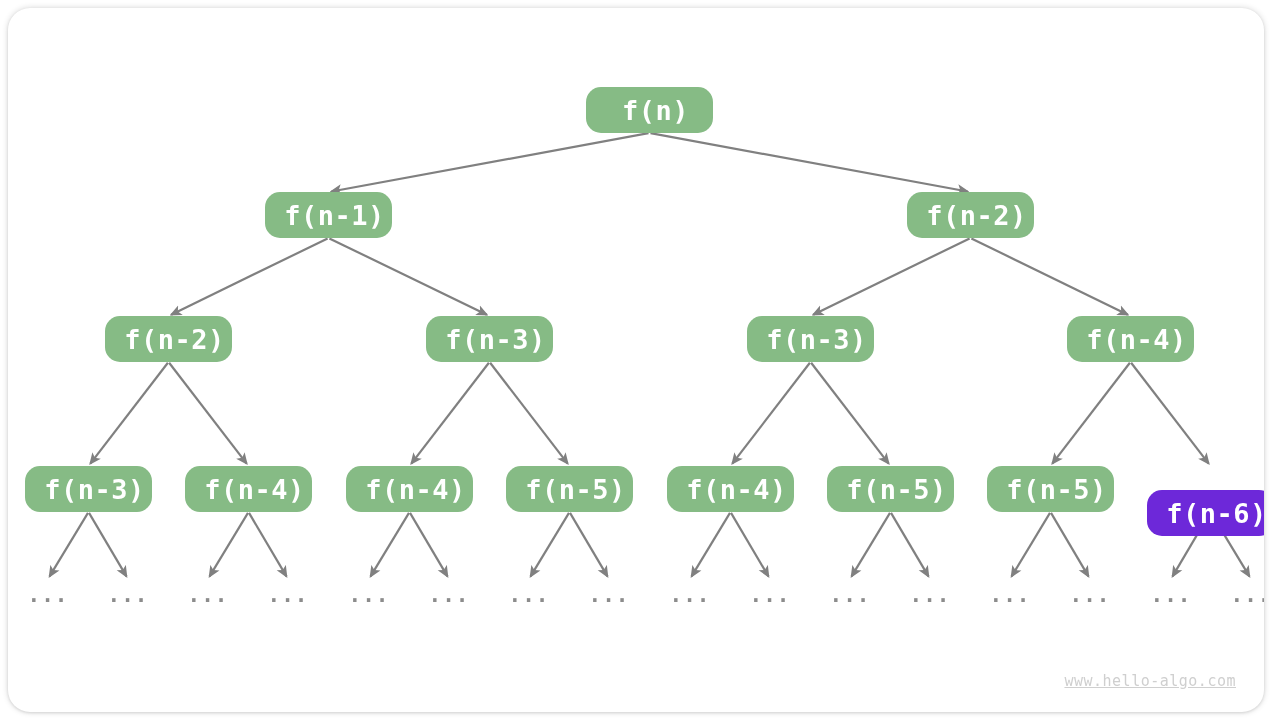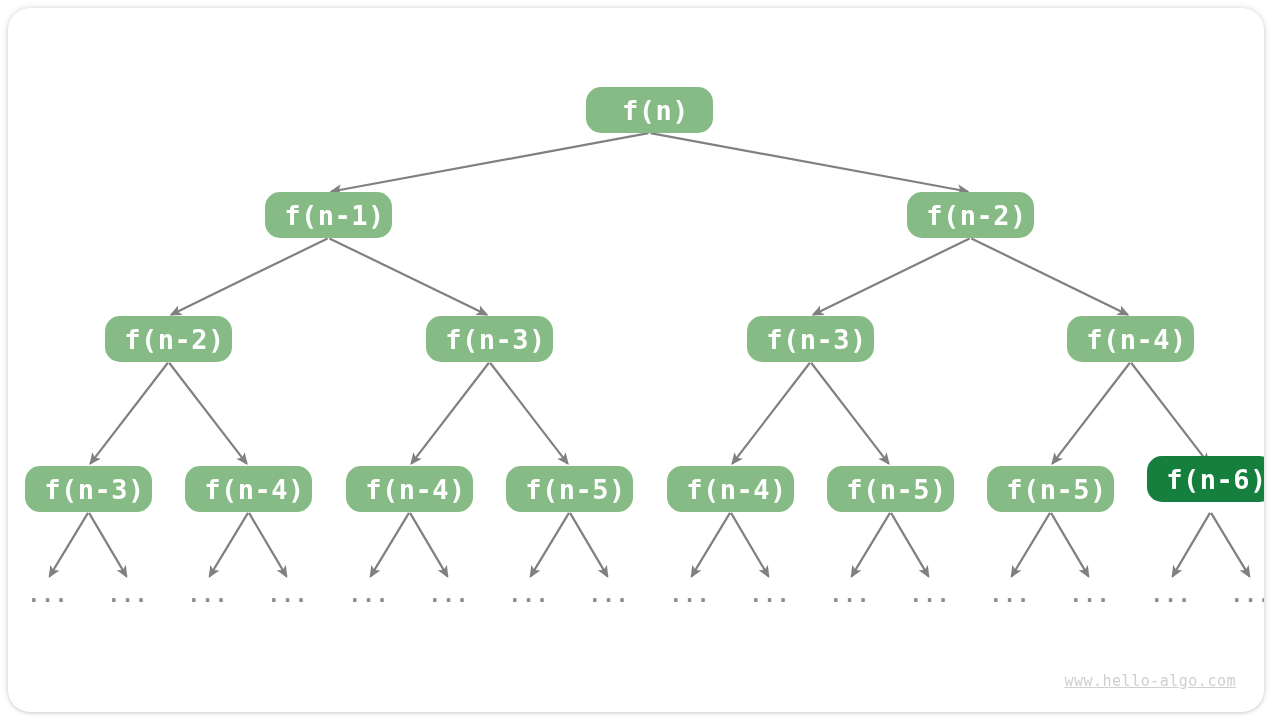--- a/index.html
+++ b/index.html
@@ -125,21 +125,21 @@
         <div class="node" style="left: 418px; top: 308px; width: 127px; height: 46px; background: rgb(134, 187, 133); color: rgb(255, 255, 255);">f(n-3)</div>
         <div class="node" style="left: 739px; top: 308px; width: 127px; height: 46px; background: rgb(134, 187, 133); color: rgb(255, 255, 255);">f(n-3)</div>
         <div class="node" style="left: 1059px; top: 308px; width: 127px; height: 46px; background: rgb(134, 187, 133); color: rgb(255, 255, 255);">f(n-4)</div>
         <div class="node" style="left: 17px; top: 458px; width: 127px; height: 46px; background: rgb(134, 187, 133); color: rgb(255, 255, 255);">f(n-3)</div>
         <div class="node" style="left: 177px; top: 458px; width: 127px; height: 46px; background: rgb(134, 187, 133); color: rgb(255, 255, 255);">f(n-4)</div>
         <div class="node" style="left: 338px; top: 458px; width: 127px; height: 46px; background: rgb(134, 187, 133); color: rgb(255, 255, 255);">f(n-4)</div>
         <div class="node" style="left: 498px; top: 458px; width: 127px; height: 46px; background: rgb(134, 187, 133); color: rgb(255, 255, 255);">f(n-5)</div>
         <div class="node" style="left: 659px; top: 458px; width: 127px; height: 46px; background: rgb(134, 187, 133); color: rgb(255, 255, 255);">f(n-4)</div>
         <div class="node" style="left: 819px; top: 458px; width: 127px; height: 46px; background: rgb(134, 187, 133); color: rgb(255, 255, 255);">f(n-5)</div>
         <div class="node" style="left: 979px; top: 458px; width: 127px; height: 46px; background: rgb(134, 187, 133); color: rgb(255, 255, 255);">f(n-5)</div>
-        <div class="node" style="left: 1139px; top: 448px; width: 127px; height: 46px; background: #15803d; color: rgb(255, 255, 255);">f(n-6)</div>
+        <div class="node" style="left: 1139px; top: 482px; width: 127px; height: 46px; background: #6d28d9; color: rgb(255, 255, 255);">f(n-6)</div>
       </div>
     <div id="ellipsis-layer">
         <div class="dots" style="left: 40px; top: 587px; color: rgb(140, 140, 140);">...</div>
         <div class="dots" style="left: 120px; top: 587px; color: rgb(140, 140, 140);">...</div>
         <div class="dots" style="left: 200px; top: 587px; color: rgb(140, 140, 140);">...</div>
         <div class="dots" style="left: 280px; top: 587px; color: rgb(140, 140, 140);">...</div>
         <div class="dots" style="left: 361px; top: 587px; color: rgb(140, 140, 140);">...</div>
         <div class="dots" style="left: 441px; top: 587px; color: rgb(140, 140, 140);">...</div>
         <div class="dots" style="left: 521px; top: 587px; color: rgb(140, 140, 140);">...</div>
         <div class="dots" style="left: 601px; top: 587px; color: rgb(140, 140, 140);">...</div>

